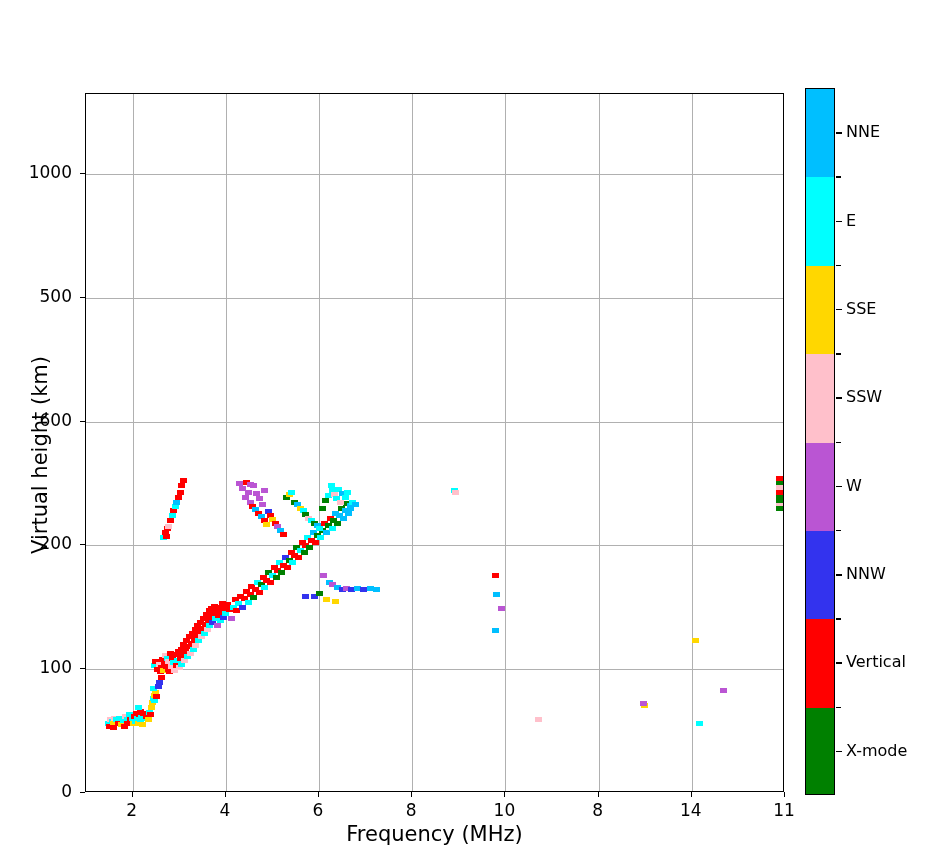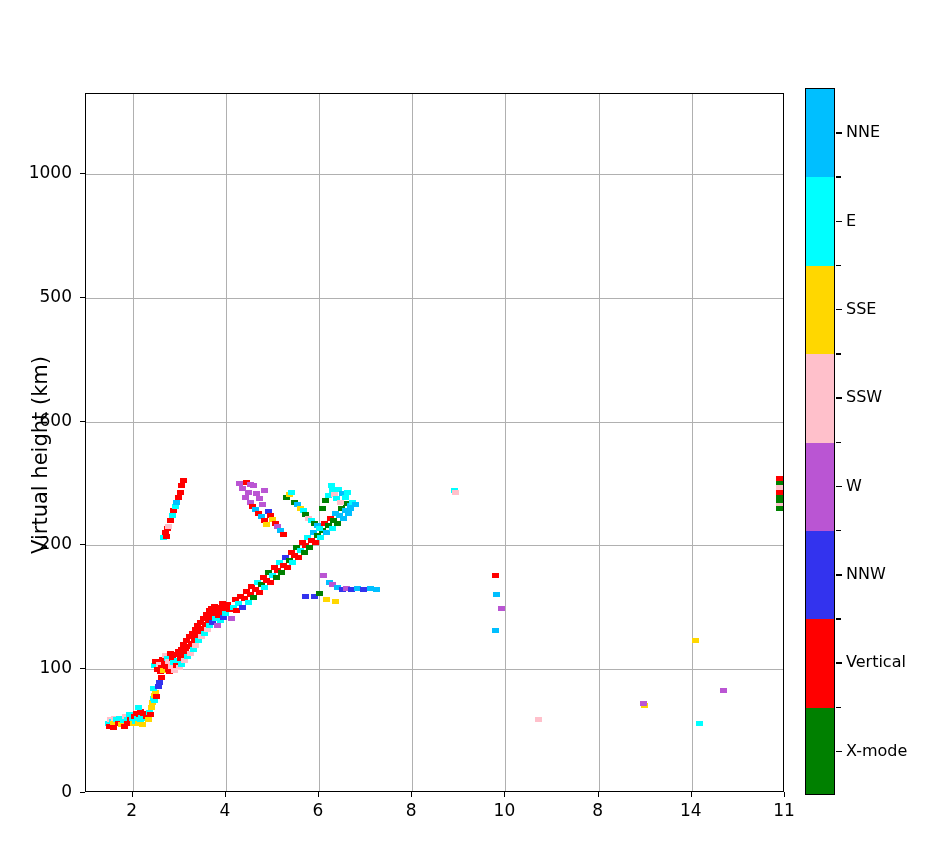--- a/index.html
+++ b/index.html
@@ -491,20 +491,21 @@
       <div class="ytick" style="top: 544.347px;"></div>
       <div class="yticklabel" style="top: 544.347px;">200</div>
       <div class="ytick" style="top: 420.521px;"></div>
       <div class="yticklabel" style="top: 420.521px;">600</div>
       <div class="ytick" style="top: 296.694px;"></div>
       <div class="yticklabel" style="top: 296.694px;">500</div>
       <div class="ytick" style="top: 172.868px;"></div>
       <div class="yticklabel" style="top: 172.868px;">1000</div>
     </div>
 
+  <div id="xlabel">Frequency (MHz)</div>
   <div id="ylabel">Virtual height (km)</div>
 
   <div id="colorbar">
       <div class="cbseg" style="top: 0px; height: 88.375px; background: rgb(0, 191, 255);"></div>
       <div class="cbseg" style="top: 88.375px; height: 88.375px; background: rgb(0, 255, 255);"></div>
       <div class="cbseg" style="top: 176.75px; height: 88.375px; background: rgb(255, 215, 0);"></div>
       <div class="cbseg" style="top: 265.125px; height: 88.375px; background: rgb(255, 192, 203);"></div>
       <div class="cbseg" style="top: 353.5px; height: 88.375px; background: rgb(186, 85, 211);"></div>
       <div class="cbseg" style="top: 441.875px; height: 88.375px; background: rgb(51, 51, 238);"></div>
       <div class="cbseg" style="top: 530.25px; height: 88.375px; background: rgb(255, 0, 0);"></div>

